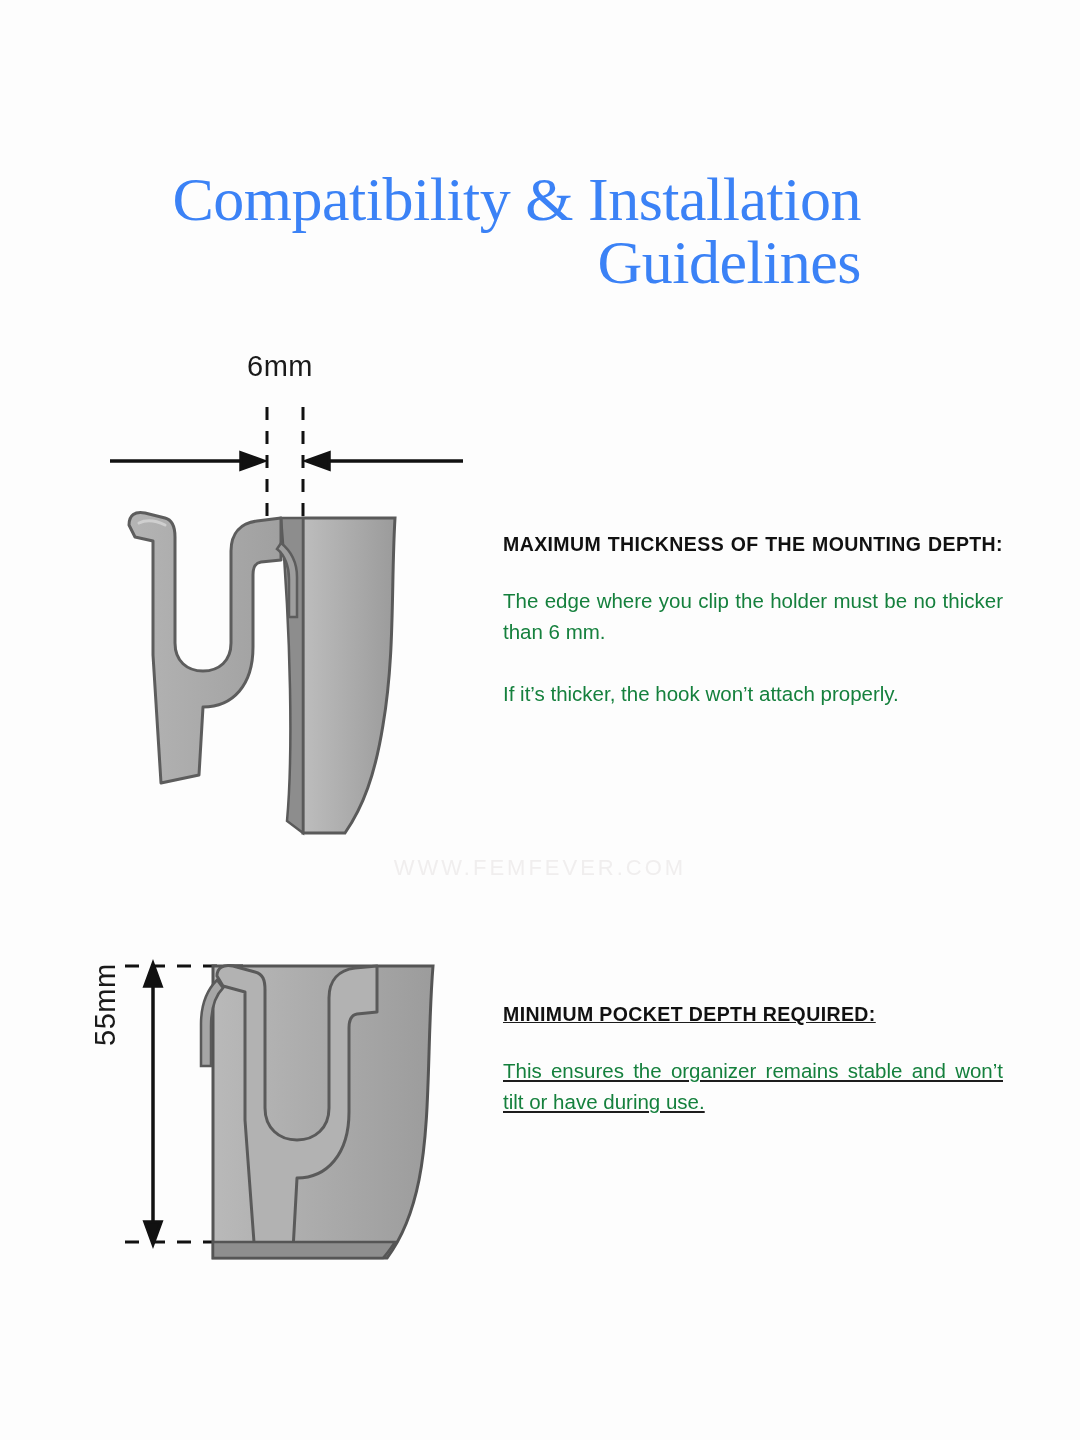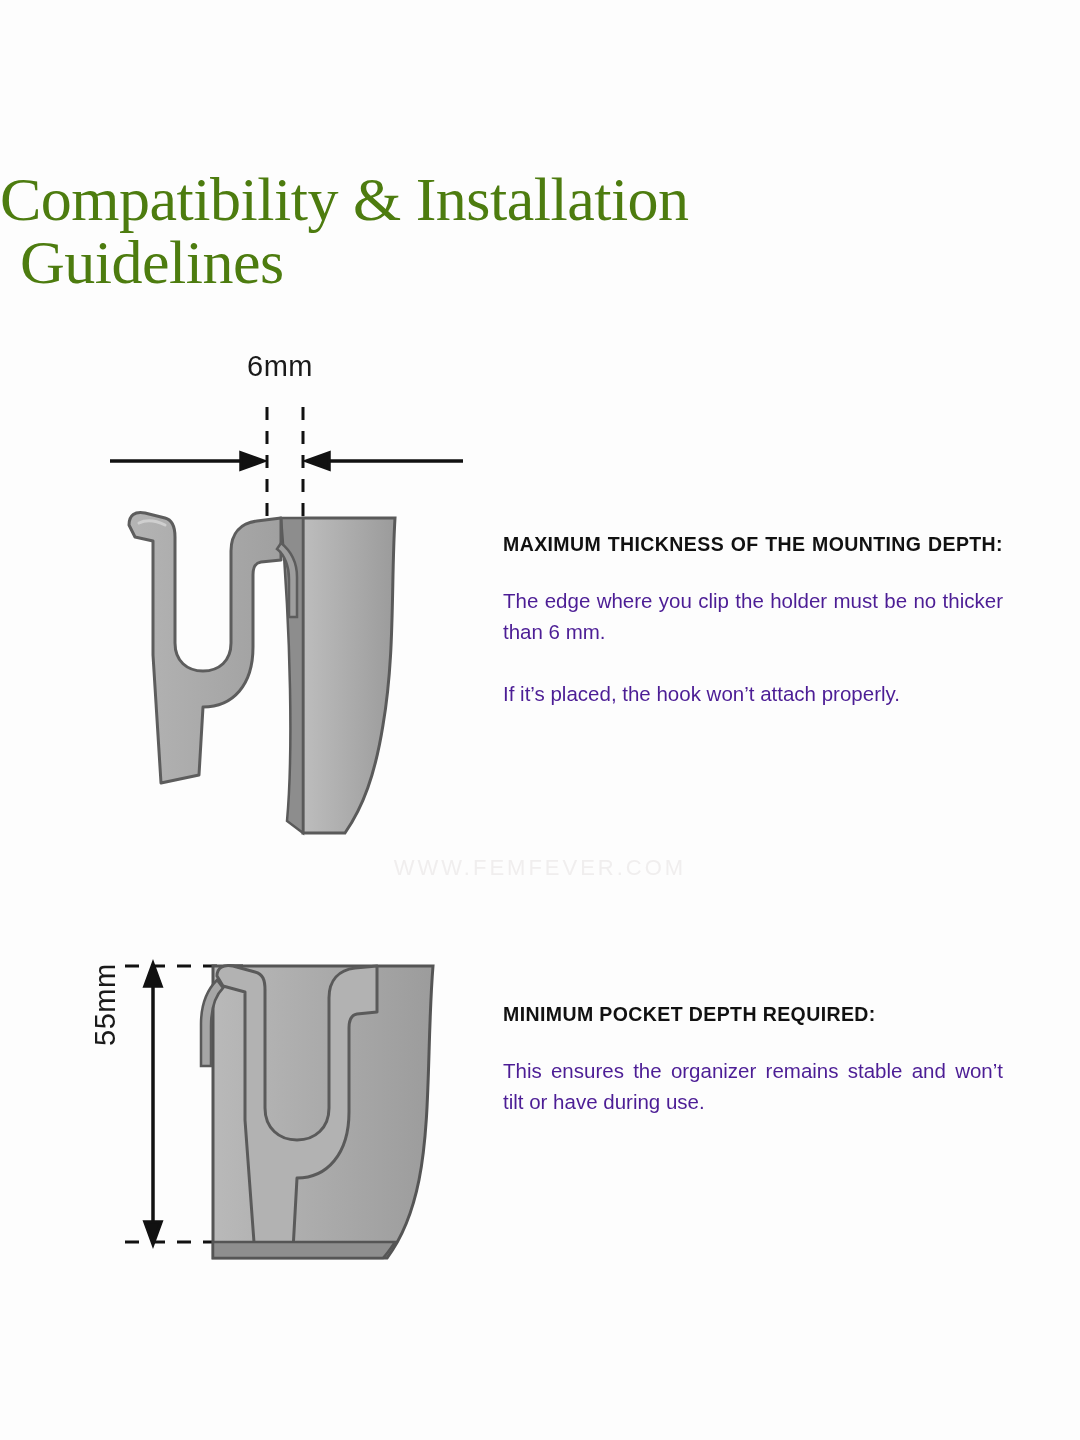--- a/index.html
+++ b/index.html
@@ -21,26 +21,26 @@
     inset: 0;
     background: #fdfdfd;
   }
 
   
   .title {
     position: absolute;
     top: 126px;
     left: 0;
     width: 861px;
-    text-align: left;
+    text-align: right;
     font-family: "Liberation Serif", serif;
     font-size: 62px;
     line-height: 1.02;
     letter-spacing: -0.5px;
-    color: #4d7c0f;
+    color: #3b82f6;
     font-weight: 400;
   }
   .title .line2 { display: block; margin-left: 20px; }
 
   
   .watermark {
     position: absolute;
     top: 855px;
     left: 0;
     width: 1080px;
@@ -61,40 +61,40 @@
 
   .figure svg { display: block; overflow: visible; }
 
   
   .text-block {
     position: absolute;
     width: 500px;
     color: #1d1d1d;
   }
   #text-thickness { left: 503px; top: 530px; }
-  #text-depth     { left: 503px; top: 1000px; }
+  #text-depth     { left: 503px; top: 1000px; text-decoration: underline; }
 
   .block-heading {
     font-size: 19.5px;
     font-weight: 700;
     letter-spacing: 0.4px;
     line-height: 1.5;
     margin: 0 0 26px 0;
     color: #111;
   }
   #text-thickness .block-heading {
     text-align: justify;
     text-align-last: justify;
   }
   .block-para {
     font-size: 20.5px;
     line-height: 1.52;
     margin: 4px 0 30px 0;
     text-align: justify;
-    color: #4c1d95;
+    color: #15803d;
     font-weight: 400;
   }
   .block-para:last-child { margin-bottom: 0; }
 
   
   .dim-label {
     position: absolute;
     font-size: 29px;
     color: #1a1a1a;
     font-weight: 400;
@@ -236,21 +236,21 @@
 
       <path d="M118 322 L300 322 C296 328 292 334 288 338 L118 338 Z" fill="#8e8e8e" stroke="#555" stroke-width="2.5"></path>
     </svg>
   </div>
 
   <div class="dim-label" id="label-55mm">55mm</div>
 
   <div class="text-block" id="text-thickness">
     <p class="block-heading">MAXIMUM THICKNESS OF THE MOUNTING DEPTH:</p>
     <p class="block-para">The edge where you clip the holder must be no thicker than 6 mm.</p>
-    <p class="block-para">If it’s placed, the hook won’t attach properly.</p>
+    <p class="block-para">If it’s thicker, the hook won’t attach properly.</p>
   </div>
 
   <div class="text-block" id="text-depth">
     <p class="block-heading">MINIMUM POCKET DEPTH REQUIRED:</p>
     <p class="block-para">This ensures the organizer remains stable and won’t tilt or have during use.</p>
   </div>
 
 </div>
 
 </body></html>

